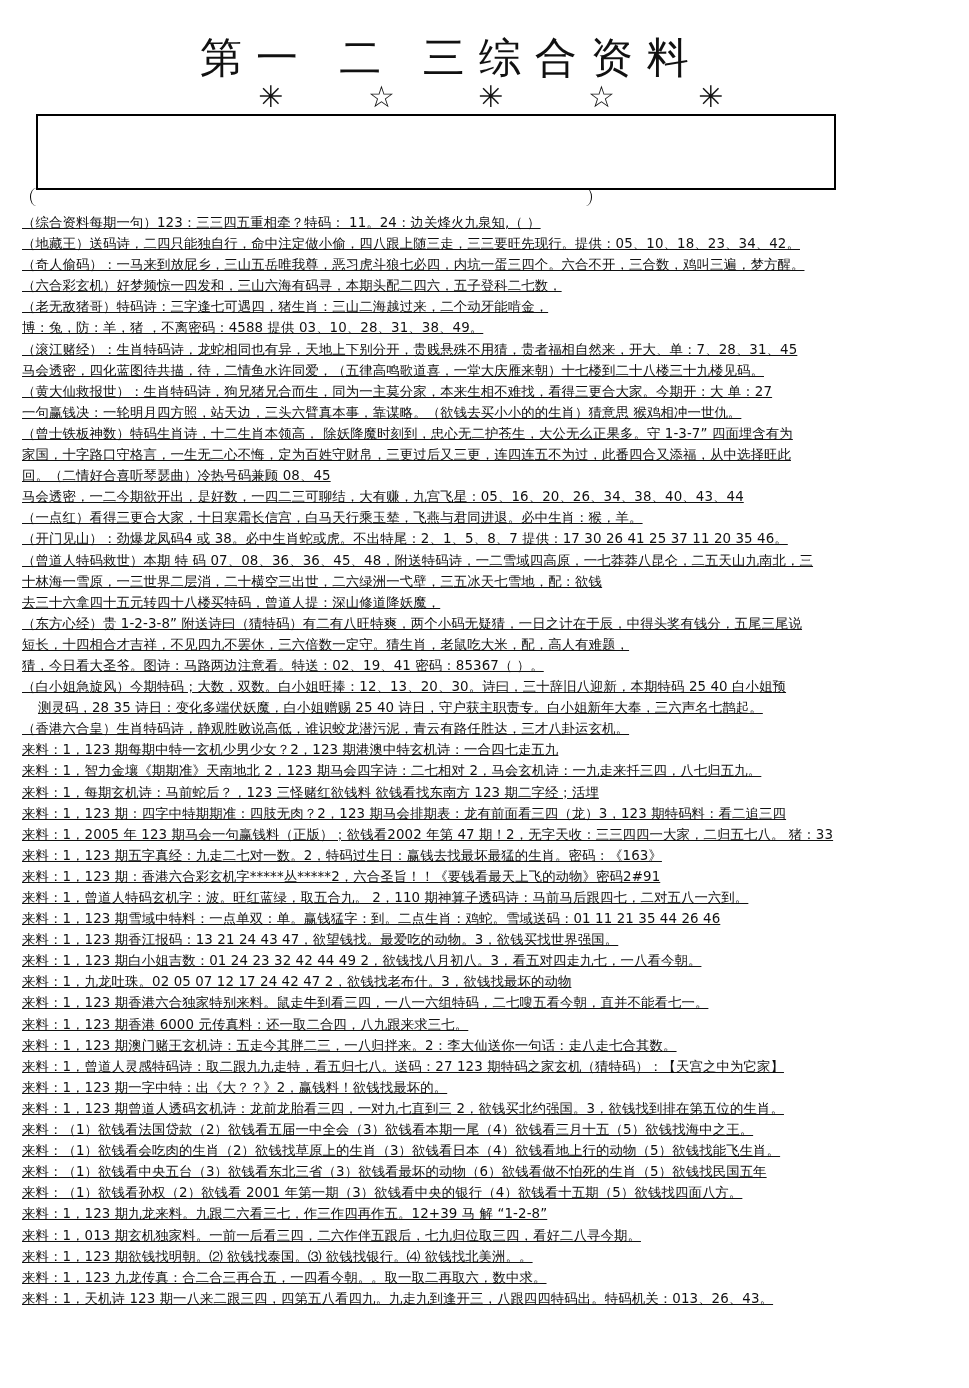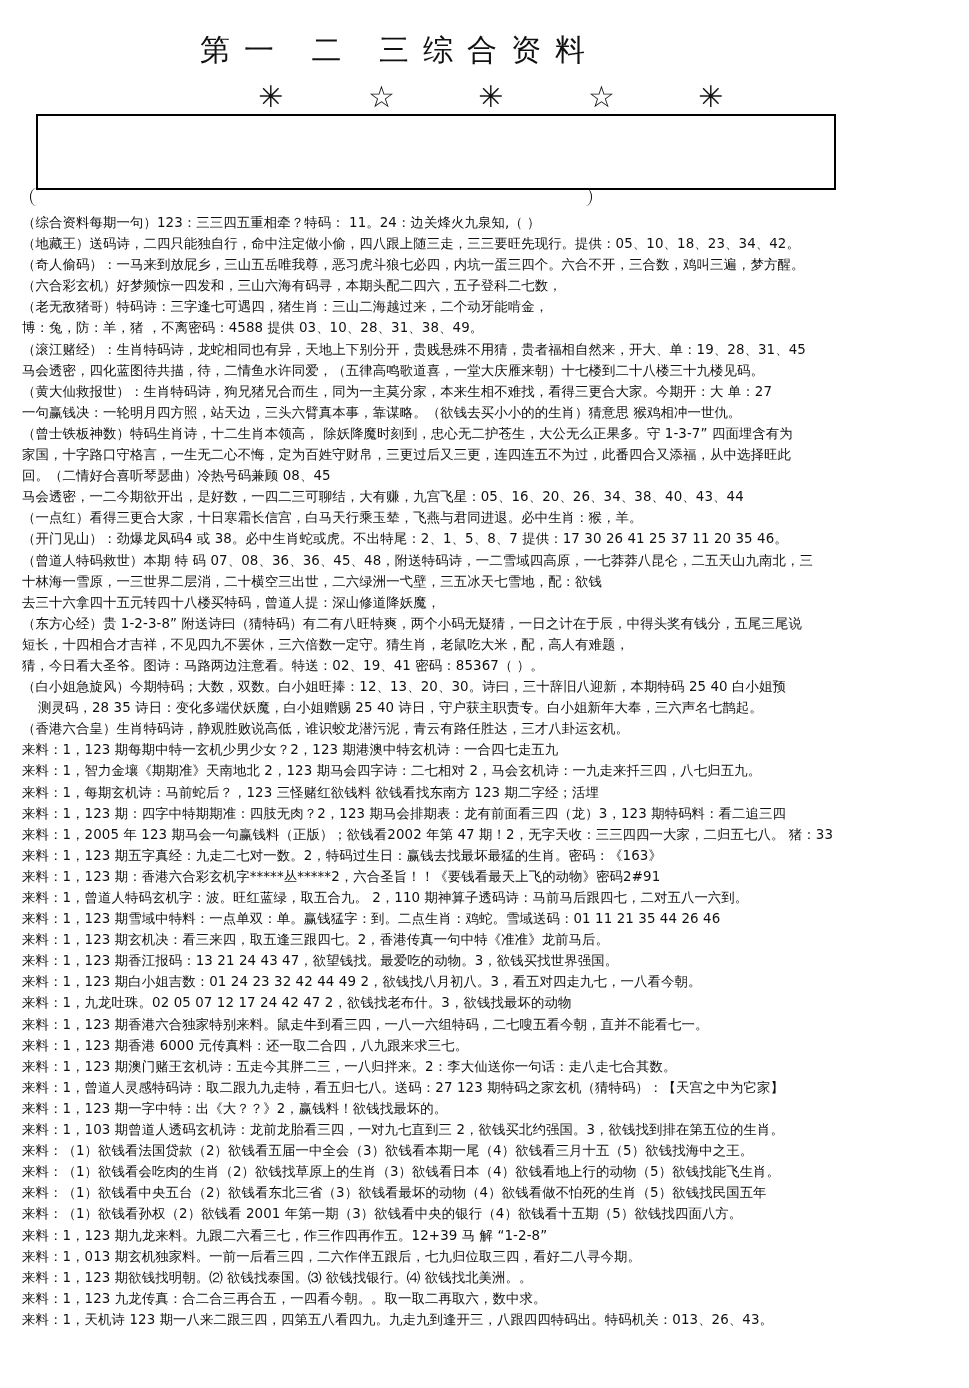--- a/index.html
+++ b/index.html
@@ -1,28 +1,28 @@
 <!DOCTYPE html>
 <html><head>
 <meta charset="utf-8">
 <style>
   html, body { margin:0; padding:0; background:#ffffff; }
   body { width:969px; height:1388px; position:relative; overflow:hidden;
          font-family:"DejaVu Sans", "Liberation Sans", sans-serif; color:#111; }
-  .title { position:absolute; left:200px; top:30px; font-size:30px; letter-spacing:14px;
+  .title { position:absolute; left:200px; top:30px; font-size:42px; letter-spacing:14px;
            font-family:"DejaVu Serif","Liberation Serif",serif; font-weight:normal; }
   .stars { position:absolute; top:80px; left:140px; width:560px; height:36px; }
   .star { position:absolute; top:0; font-size:30px; line-height:34px; }
   .box { position:absolute; left:36px; top:114px; width:796px; height:72px;
          border:2px solid #000; background:#fff; }
   .paren-line { position:absolute; left:30px; top:188px; width:560px; height:18px;
                 border-left:1px solid #000; border-right:1px solid #000;
                 border-radius:12px / 18px; border-top:none; border-bottom:none; }
   .content { position:absolute; left:22px; top:212px; width:935px; }
-  .line { font-size:13.4px; line-height:21.1px; white-space:nowrap; letter-spacing:0.1px; }
+  .line { font-size:13.4px; line-height:21.1px; white-space:nowrap; letter-spacing:0.1px;text-decoration:underline; }
   .line.indent { padding-left:16px; }
 </style>
 </head>
 <body>
 
 <div class="title">第一 二 三综合资料</div>
 
 <div class="stars">
   <span class="star" style="left:118px">✳</span>
   <span class="star" style="left:228px">☆</span>
@@ -34,21 +34,21 @@
 <div class="box"></div>
 <div class="paren-line"></div>
 
 <div class="content" id="content">
     <div class="line">（综合资料每期一句）123：三三四五重相牵？特码： 11。24：边关烽火九泉知,（                                          ）</div>
     <div class="line">（地藏王）送码诗，二四只能独自行，命中注定做小偷，四八跟上随三走，三三要旺先现行。提供：05、10、18、23、34、42。</div>
     <div class="line">（奇人偷码）：一马来到放屁乡，三山五岳唯我尊，恶习虎斗狼七必四，内坑一蛋三四个。六合不开，三合数，鸡叫三遍，梦方醒。</div>
     <div class="line">（六合彩玄机）好梦频惊一四发和，三山六海有码寻，本期头配二四六，五子登科二七数，</div>
     <div class="line">（老无敌猪哥）特码诗：三字逢七可遇四，猪生肖：三山二海越过来，二个动牙能啃金，</div>
     <div class="line">博：兔，防：羊，猪 ，不离密码：4588 提供 03、10、28、31、38、49。</div>
-    <div class="line">（滚江赌经）：生肖特码诗，龙蛇相同也有异，天地上下别分开，贵贱悬殊不用猜，贵者福相自然来，开大、单：19、28、31、45</div>
+    <div class="line">（滚江赌经）：生肖特码诗，龙蛇相同也有异，天地上下别分开，贵贱悬殊不用猜，贵者福相自然来，开大、单：7、28、31、45</div>
     <div class="line">马会透密，四化蓝图待共描，待，二情鱼水许同爱，（五律高鸣歌道喜，一堂大庆雁来朝）十七楼到二十八楼三十九楼见码。</div>
     <div class="line">（黄大仙救报世）：生肖特码诗，狗兄猪兄合而生，同为一主莫分家，本来生相不难找，看得三更合大家。今期开：大 单：27</div>
     <div class="line">一句赢钱决：一轮明月四方照，站天边，三头六臂真本事，靠谋略。（欲钱去买小小的的生肖）猜意思 猴鸡相冲一世仇。</div>
     <div class="line">（曾士铁板神数）特码生肖诗，十二生肖本领高， 除妖降魔时刻到，忠心无二护苍生，大公无么正果多。守 1-3-7” 四面埋含有为</div>
     <div class="line">家国，十字路口守格言，一生无二心不悔，定为百姓守财帛，三更过后又三更，连四连五不为过，此番四合又添福，从中选择旺此</div>
     <div class="line">回。（二情好合喜听琴瑟曲）冷热号码兼顾 08、45</div>
     <div class="line">马会透密，一二今期欲开出，是好数，一四二三可聊结，大有赚，九宫飞星：05、16、20、26、34、38、40、43、44</div>
     <div class="line">（一点红）看得三更合大家，十日寒霜长信宫，白马天行乘玉辇，飞燕与君同进退。必中生肖：猴，羊。</div>
     <div class="line">（开门见山）：劲爆龙凤码4 或 38。必中生肖蛇或虎。不出特尾：2、1、5、8、7 提供：17 30 26 41 25 37 11 20 35 46。</div>
     <div class="line">（曾道人特码救世）本期 特 码 07、08、36、36、45、48，附送特码诗，一二雪域四高原，一七莽莽八昆仑，二五天山九南北，三</div>
@@ -62,32 +62,31 @@
     <div class="line">（香港六合皇）生肖特码诗，静观胜败说高低，谁识蛟龙潜污泥，青云有路任胜达，三才八卦运玄机。</div>
     <div class="line">来料：1，123 期每期中特一玄机少男少女？2，123 期港澳中特玄机诗：一合四七走五九</div>
     <div class="line">来料：1，智力金壤《期期准》天南地北  2，123 期马会四字诗：二七相对  2，马会玄机诗：一九走来扦三四，八七归五九。</div>
     <div class="line">来料：1，每期玄机诗：马前蛇后？，123 三怪赌红欲钱料 欲钱看找东南方 123 期二字经；活埋</div>
     <div class="line">来料：1，123 期：四字中特期期准：四肢无肉？2，123 期马会排期表：龙有前面看三四（龙）3，123 期特码料：看二追三四</div>
     <div class="line">来料：1，2005 年 123 期马会一句赢钱料（正版）；欲钱看2002 年第 47 期！2，无字天收：三三四四一大家，二归五七八。 猪：33</div>
     <div class="line">来料：1，123 期五字真经：九走二七对一数。2，特码过生日：赢钱去找最坏最猛的生肖。密码：《163》</div>
     <div class="line">来料：1，123 期：香港六合彩玄机字*****丛*****2，六合圣旨！！《要钱看最天上飞的动物》密码2#91</div>
     <div class="line">来料：1，曾道人特码玄机字：波。旺红蓝绿，取五合九。  2，110 期神算子透码诗：马前马后跟四七，二对五八一六到。</div>
     <div class="line">来料：1，123 期雪域中特料：一点单双：单。赢钱猛字：到。二点生肖：鸡蛇。雪域送码：01 11 21 35 44 26 46</div>
-    <div class="line">来料：1，123 期玄机决：看三来四，取五逢三跟四七。2，香港传真一句中特《准准》龙前马后。</div>
     <div class="line">来料：1，123 期香江报码：13 21 24 43 47，欲望钱找。最爱吃的动物。3，欲钱买找世界强国。</div>
     <div class="line">来料：1，123 期白小姐吉数：01 24 23 32 42 44 49  2，欲钱找八月初八。3，看五对四走九七，一八看今朝。</div>
     <div class="line">来料：1，九龙吐珠。02 05 07 12 17 24 42 47  2，欲钱找老布什。3，欲钱找最坏的动物</div>
     <div class="line">来料：1，123 期香港六合独家特别来料。鼠走牛到看三四，一八一六组特码，二七嗖五看今朝，直并不能看七一。</div>
     <div class="line">来料：1，123 期香港 6000 元传真料：还一取二合四，八九跟来求三七。</div>
     <div class="line">来料：1，123 期澳门赌王玄机诗：五走今其胖二三，一八归拌来。2：李大仙送你一句话：走八走七合其数。</div>
     <div class="line">来料：1，曾道人灵感特码诗：取二跟九九走特，看五归七八。送码：27 123 期特码之家玄机（猜特码）：【天宫之中为它家】</div>
     <div class="line">来料：1，123 期一字中特：出《大？？》2，赢钱料！欲钱找最坏的。</div>
-    <div class="line">来料：1，103 期曾道人透码玄机诗：龙前龙胎看三四，一对九七直到三  2，欲钱买北约强国。3，欲钱找到排在第五位的生肖。</div>
+    <div class="line">来料：1，123 期曾道人透码玄机诗：龙前龙胎看三四，一对九七直到三  2，欲钱买北约强国。3，欲钱找到排在第五位的生肖。</div>
     <div class="line">来料：（1）欲钱看法国贷款（2）欲钱看五届一中全会（3）欲钱看本期一尾（4）欲钱看三月十五（5）欲钱找海中之王。</div>
     <div class="line">来料：（1）欲钱看会吃肉的生肖（2）欲钱找草原上的生肖（3）欲钱看日本（4）欲钱看地上行的动物（5）欲钱找能飞生肖。</div>
-    <div class="line">来料：（1）欲钱看中央五台（2）欲钱看东北三省（3）欲钱看最坏的动物（4）欲钱看做不怕死的生肖（5）欲钱找民国五年</div>
+    <div class="line">来料：（1）欲钱看中央五台（3）欲钱看东北三省（3）欲钱看最坏的动物（6）欲钱看做不怕死的生肖（5）欲钱找民国五年</div>
     <div class="line">来料：（1）欲钱看孙权（2）欲钱看 2001 年第一期（3）欲钱看中央的银行（4）欲钱看十五期（5）欲钱找四面八方。</div>
     <div class="line">来料：1，123 期九龙来料。九跟二六看三七，作三作四再作五。12+39 马 解 “1-2-8”</div>
     <div class="line">来料：1，013 期玄机独家料。一前一后看三四，二六作伴五跟后，七九归位取三四，看好二八寻今期。</div>
     <div class="line">来料：1，123 期欲钱找明朝。⑵ 欲钱找泰国。⑶ 欲钱找银行。⑷ 欲钱找北美洲。。</div>
     <div class="line">来料：1，123 九龙传真：合二合三再合五，一四看今朝。。取一取二再取六，数中求。</div>
     <div class="line">来料：1，天机诗 123 期一八来二跟三四，四第五八看四九。九走九到逢开三，八跟四四特码出。特码机关：013、26、43。</div>
   </div>
 
 </body></html>

